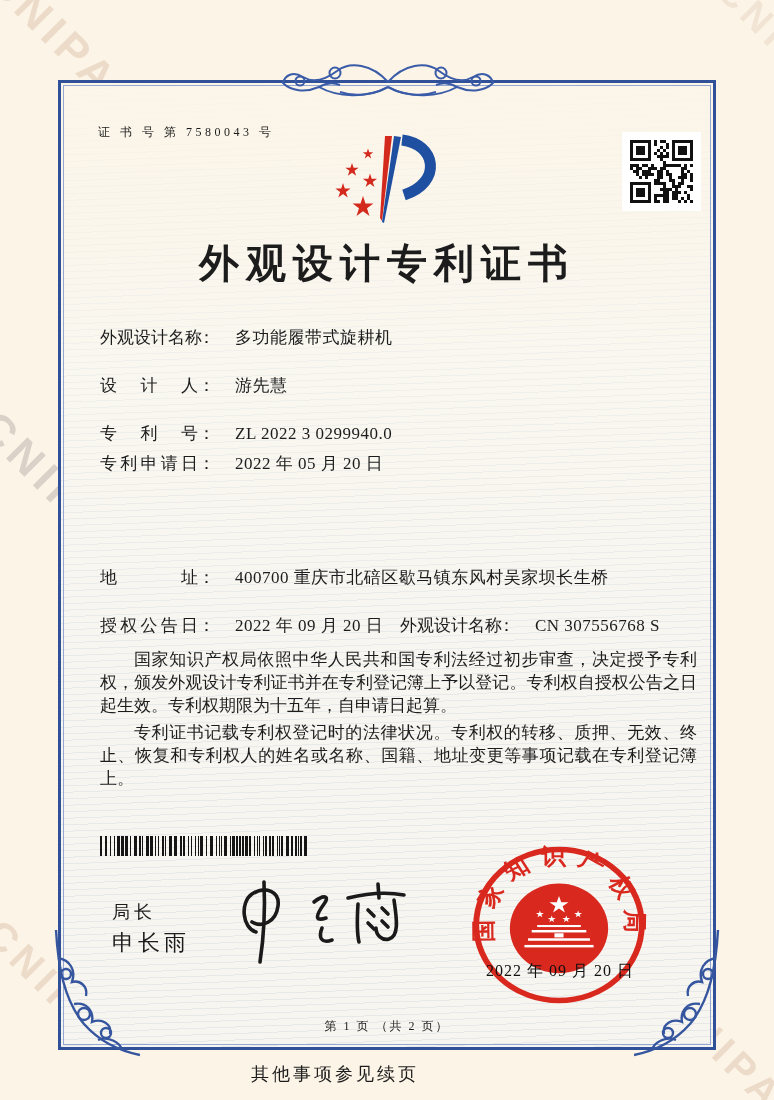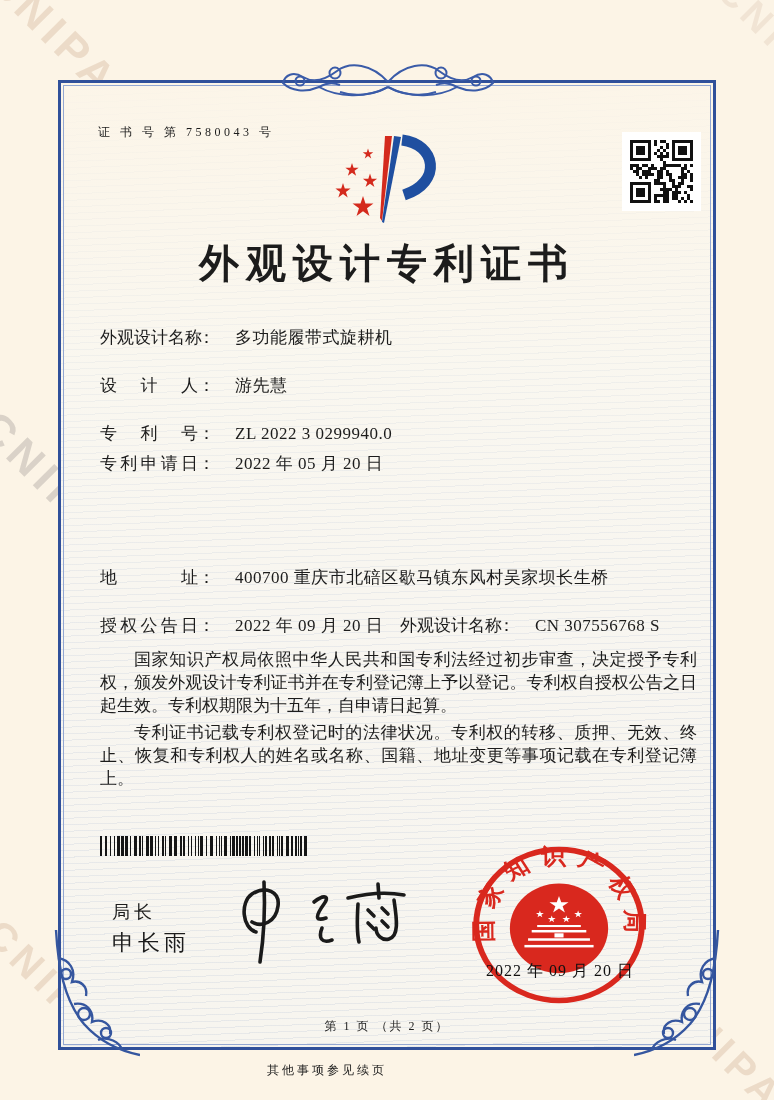--- a/index.html
+++ b/index.html
@@ -58,22 +58,22 @@
 
   
   .seal{position:absolute;left:468px;top:842px;width:182px;height:166px;}
   .seal svg{width:100%;height:100%;}
   .seal-date{position:absolute;left:486px;top:961px;width:180px;font-size:16px;
              letter-spacing:1px;color:#111;z-index:5;white-space:nowrap;}
 
   
   .page-footer{position:absolute;left:0;top:1018px;width:774px;text-align:center;
                font-size:12px;letter-spacing:2px;}
-  .cont-note{position:absolute;left:0;top:1062px;width:654px;text-align:center;
-             font-size:12px;letter-spacing:3px;}
+  .cont-note{position:absolute;left:8px;top:1062px;width:654px;text-align:center;
+             font-size:18px;letter-spacing:3px;}
 </style>
 </head>
 <body>
 
 <div class="page">
 
   <div class="wm" style="left:-28px;top:6px;font-size:44px;">CNIPA</div>
   <div class="wm faint" style="left:458px;top:318px;font-size:40px;">CNIPA</div>
   <div class="wm gray" style="left:-36px;top:452px;font-size:44px;">CNIPA</div>
   <div class="wm" style="left:-30px;top:958px;font-size:40px;">CNIPA</div>

